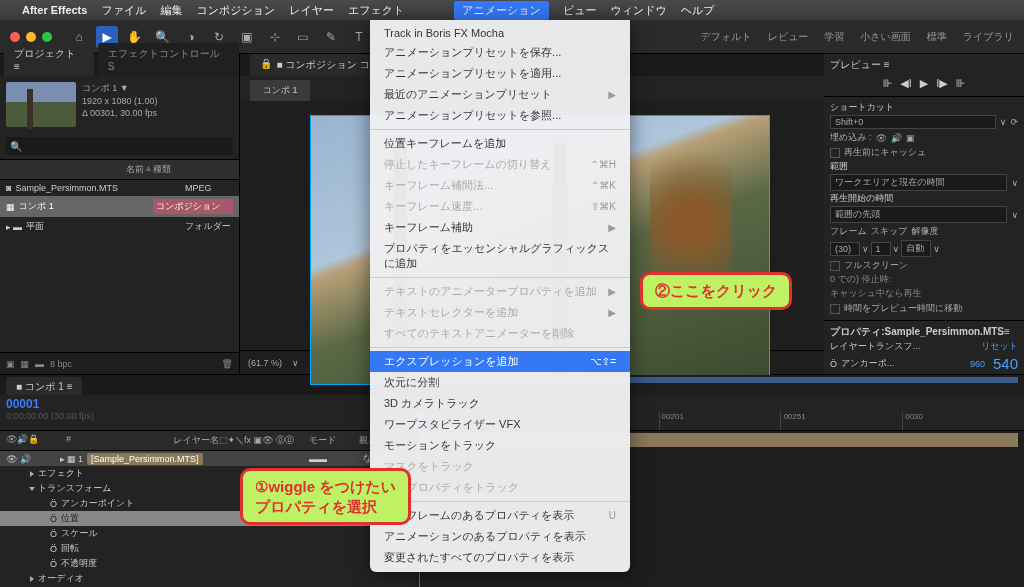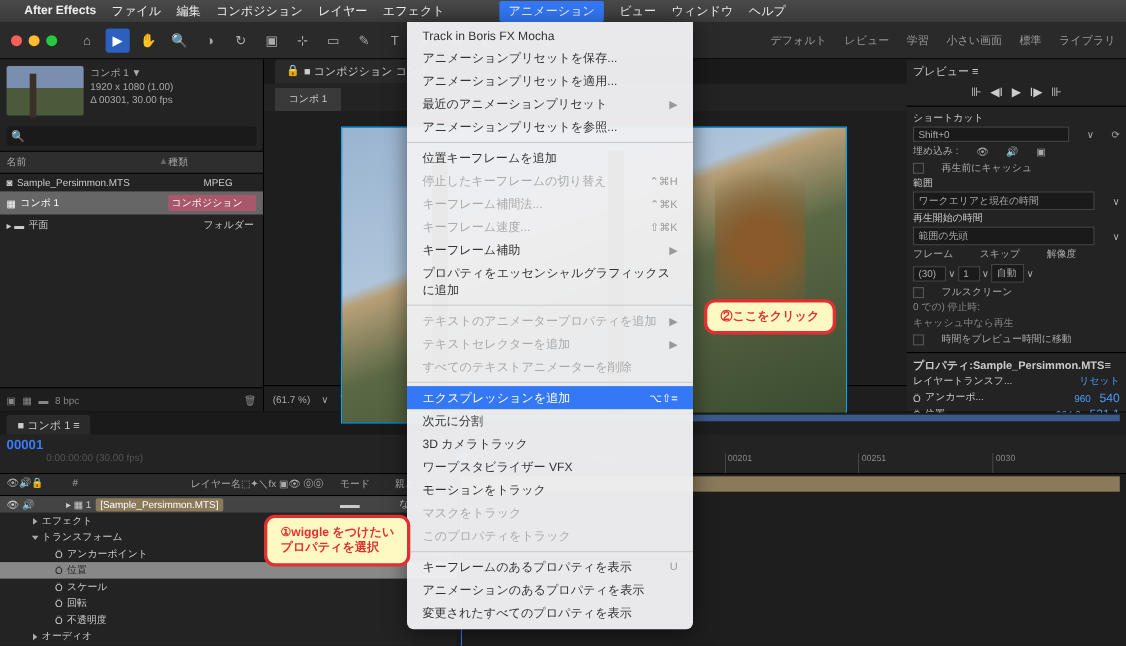--- a/index.html
+++ b/index.html
@@ -27,44 +27,44 @@
 .panel-tabs { display: flex; height: 22px; background: #1a1a1a; font-size: 10px; align-items: flex-end; }
 .panel-tab { padding: 4px 10px; background: #2a2a2a; border-radius: 3px 3px 0 0; margin-left: 4px; }
 .panel-tab.dim { background: #202020; color: #888; }
 .comp-info { display: flex; padding: 6px; gap: 6px; }
 .thumb { width: 70px; height: 45px; background: linear-gradient(#7a8fb0 45%, #4a5a3a 45%); border-radius: 2px; position: relative; }
 .thumb::after { content:""; position:absolute; left:30%; top:15%; width:6px; height:40px; background:#3a3028; }
 .comp-meta { font-size: 9px; color: #aaa; line-height: 1.4; }
 .proj-search { margin: 4px 6px; height: 18px; background: #1a1a1a; border-radius: 3px; display:flex; align-items:center; padding:0 4px; color:#666; }
 .proj-table { flex: 1; }
 .proj-head { display: flex; background: #2e2e2e; padding: 3px 6px; font-size: 9px; color: #aaa; border-top:1px solid #000; border-bottom:1px solid #000;}
-.proj-head .c1 { flex: 1; } .proj-head .c2 { width: 80px; }
+.proj-head .c1 { flex: 1; text-align: right; } .proj-head .c2 { width: 80px; }
 .proj-row { display: flex; padding: 3px 6px; font-size: 9px; }
 .proj-row.sel { background: #666; color:#fff; }
 .proj-row .c1 { flex: 1; display:flex; align-items:center; gap:4px;} .proj-row .c2 { width: 80px; padding-left: 32px; }
 .proj-footer { height: 22px; background: #1e1e1e; display:flex; align-items:center; padding:0 6px; gap:6px; color:#888; font-size:9px; border-top:1px solid #000;}
 
 
 .viewer { flex: 1; background: #232323; display:flex; flex-direction:column; position: relative; }
 .viewer-body { flex:1; background:#1e1e1e; position:relative; display:flex; align-items:center; justify-content:center; }
 .footage { position:absolute; left:70px; top:14px; width:460px; height:270px; }
 .footage-img { width:100%; height:100%; background: linear-gradient(160deg, #9ab4d0 0%, #aec5db 35%, #b8a078 38%, #5a6845 55%, #3a4a2f 100%); border: 1px solid #0af; position:relative; filter: blur(0.5px);}
 .footage-img::before { content:""; position:absolute; left:18%; top:8%; width:3%; height:90%; background:#2a221a; box-shadow: 160px 0 0 #2a221a; }
 .footage-img::after { content:""; position:absolute; right:8%; top:5%; width:18%; height:70%; background: radial-gradient(circle, #8a5a2a 20%, transparent 70%); }
 .viewer-footer { height:24px; background:#1e1e1e; display:flex; align-items:center; padding:0 8px; gap:10px; font-size:9px; color:#aaa; border-top:1px solid #000;}
 
 
 .rightcol { width: 200px; background:#232323; display:flex; flex-direction:column; font-size:9px; }
 .rpanel { border-bottom:1px solid #000; padding:4px 6px; }
 .rpanel h4 { font-size:10px; color:#ccc; font-weight:normal; margin-bottom:3px; display:flex; justify-content:space-between;}
 .playback { display:flex; justify-content:center; gap:8px; font-size:11px; color:#ccc; padding:2px 0;}
-.rrow { display:flex; align-items:center; gap:16px; padding:1px 0; color:#aaa;}
+.rrow { display:flex; align-items:center; gap:4px; padding:1px 0; color:#aaa;}
 .rsel { background:#1a1a1a; border:1px solid #444; padding:1px 4px; flex:1; font-size:9px;}
 .propval { color:#4a9eff; font-size:9px; padding:0 4px;}
-.propval2 { color:#4a9eff; font-size:11px;}
+.propval2 { color:#4a9eff; font-size:15px;}
 .reset { color:#4a9eff; font-size:9px;}
 .proppanel { padding:4px 6px; }
 .proprow { display:flex; align-items:center; padding:1px 0; gap:4px;}
 .proprow .pn { flex:1; color:#ccc; font-size:9px;}
 .sw { width:10px; height:10px; border:1px solid #555; display:inline-block;}
 .link { color:#888; font-size:10px;}
 
 
 .dropdown { position:absolute; left:370px; top:20px; width:260px; background:rgba(240,240,242,0.97); border-radius:0 0 6px 6px; box-shadow:0 4px 20px rgba(0,0,0,0.5); color:#333; font-size:11px; padding:4px 0; z-index:100;}
 .dd-item { padding:3px 14px; display:flex; justify-content:space-between; align-items:center;}
@@ -74,21 +74,21 @@
 .dd-sc { color:#999; font-size:10px;}
 .dd-item.hover .dd-sc { color:#fff; }
 
 
 .timeline { height: 213px; background:#1e1e1e; border-top:1px solid #000; display:flex;}
 .tl-left { width:415px; background:#232323; display:flex; flex-direction:column;}
 .tl-tabs { height:20px; background:#1a1a1a; display:flex;}
 .tl-tab { padding:3px 10px; background:#2a2a2a; font-size:10px; border-radius:3px 3px 0 0; margin:2px 0 0 6px;}
 .tl-head { height:36px; padding:2px 6px; border-bottom:1px solid #000;}
 .tc { color:#3a7aff; font-size:12px; font-weight:bold;text-align:center;}
-.tc2 { color:#555; font-size:9px;margin-left:36px;}
+.tc2 { color:#555; font-size:9px;}
 .tl-cols { display:flex; font-size:9px; color:#aaa; padding:3px 6px; border-bottom:1px solid #000; background:#2a2a2a;}
 .tl-layers { flex:1; overflow:hidden;}
 .tl-row { display:flex; align-items:center; padding:1px 6px; font-size:9px; gap:4px;}
 .tl-row.layer { background:#444;}
 .tl-row.sel { background:#888; color:#222;}
 .tl-row.sub { padding-left:30px;}
 .tl-row.sub2 { padding-left:50px;}
 .tri { display:inline-block; width:0; height:0; border-left:4px solid #aaa; border-top:3px solid transparent; border-bottom:3px solid transparent;}
 .tri.down { transform:rotate(90deg);}
 .layerlabel { background:#8a7a5a; padding:1px 4px; border-radius:2px; color:#fff;}
@@ -99,21 +99,21 @@
 .ruler { height:36px; border-bottom:1px solid #000; position:relative; background:#232323; margin-top:20px;}
 .ruler-marks { position:absolute; bottom:0; left:0; right:0; height:18px; display:flex; font-size:8px; color:#888;}
 .ruler-marks span { flex:1; border-left:1px solid #444; padding-left:2px;}
 .playhead { position:absolute; left:4px; top:0; bottom:0; width:1px; background:#3a7aff; z-index:5;}
 .playhead::before { content:""; position:absolute; top:36px; left:-5px; width:11px; height:12px; background:#3a7aff; clip-path:polygon(0 0,100% 0,100% 60%,50% 100%,0 60%);}
 .track-area { position:relative; height:140px;}
 .bar { position:absolute; left:4px; right:6px; height:14px; background:#8a7a5a; top:2px;}
 .workarea { position:absolute; top:-18px; left:4px; right:6px; height:6px; background:#3a5a8a;}
 
 
-.callout { position:absolute; background:#fef9c3; border:3px solid #e03030; border-radius:10px; padding:6px 12px; color:#e03030; font-size:11px; font-weight:bold; z-index:200; line-height:1.3;}
+.callout { position:absolute; background:#bef264; border:3px solid #e03030; border-radius:10px; padding:6px 12px; color:#e03030; font-size:15px; font-weight:bold; z-index:200; line-height:1.3;}
 .callout.c1 { left:240px; top:468px;}
 .callout.c2 { left:640px; top:272px;}
 
 .align-icons { display:flex; gap:3px; padding:2px 0;}
 .align-icons span { width:16px; height:14px; background:#1a1a1a; border:1px solid #444;}
 </style>
 </head>
 <body>
 
 <div class="mac-menubar">
@@ -158,20 +158,24 @@
     <span>学習</span>
     <span>小さい画面</span>
     <span>標準</span>
     <span>ライブラリ</span>
   </div>
 </div>
 
 <div class="main">
 
   <div class="project">
+    <div class="panel-tabs">
+      <div class="panel-tab">プロジェクト ≡</div>
+      <div class="panel-tab dim">エフェクトコントロール S</div>
+    </div>
     <div class="comp-info">
       <div class="thumb"></div>
       <div class="comp-meta">
         <div>コンポ 1 ▼</div>
         <div>1920 x 1080 (1.00)</div>
         <div>Δ 00301, 30.00 fps</div>
       </div>
     </div>
     <div class="proj-search">🔍</div>
     <div class="proj-table">
@@ -269,21 +273,21 @@
       <div>範囲</div>
       <div class="rrow">
           <span class="rsel">ワークエリアと現在の時間</span>
           <span>∨</span>
         </div>
       <div>再生開始の時間</div>
       <div class="rrow">
           <span class="rsel">範囲の先頭</span>
           <span>∨</span>
         </div>
-      <div class="rrow" style="gap:24px;">
+      <div class="rrow" style="gap:4px;">
           <span>フレーム</span>
           <span>スキップ</span>
           <span>解像度</span>
         </div>
       <div class="rrow" style="gap:2px;">
         <span class="rsel" style="flex:0 0 30px">(30)</span>
           <span>∨</span>
         <span class="rsel" style="flex:0 0 20px">1</span>
           <span>∨</span>
         <span class="rsel" style="flex:0 0 30px">自動</span>

